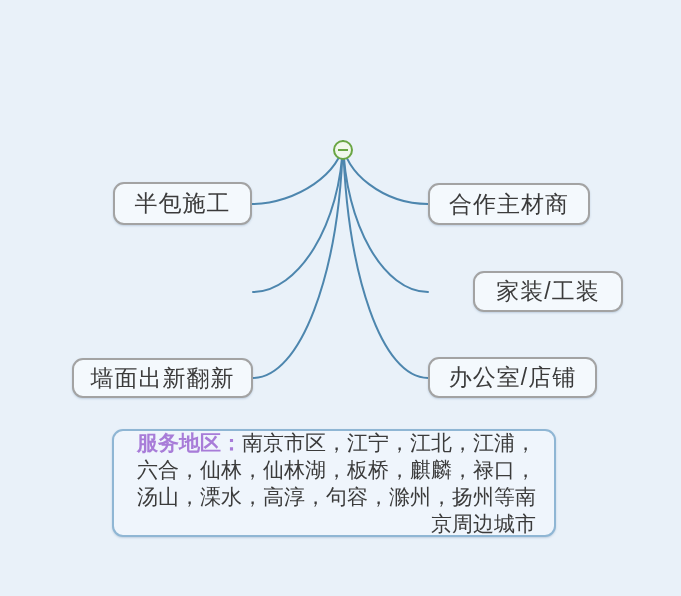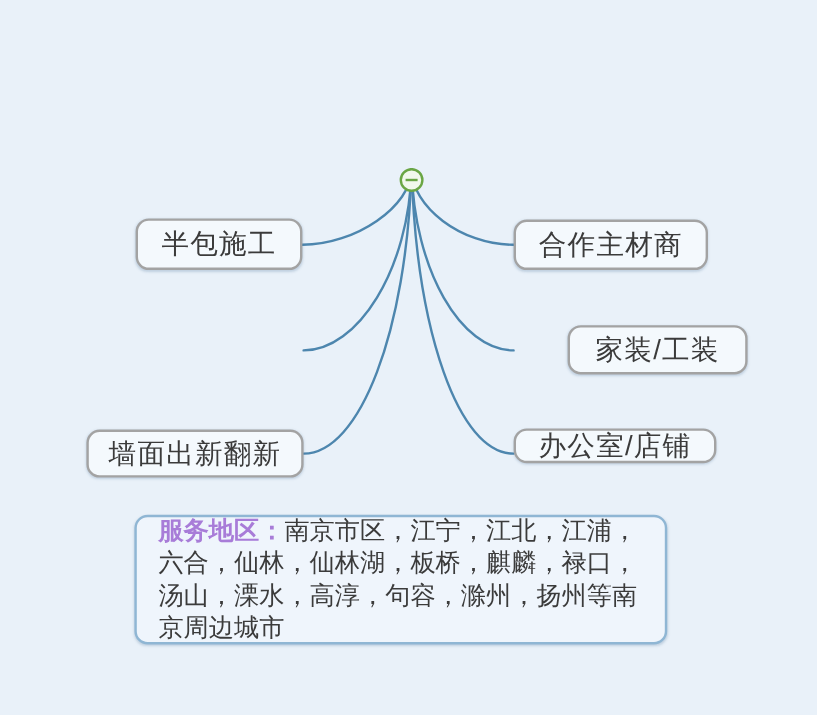--- a/index.html
+++ b/index.html
@@ -72,38 +72,38 @@
     font-size: 23px;
     color: #3b3b3b;
     box-shadow: 0 1px 2px rgba(70,110,150,0.25);
     letter-spacing: 1px;
   }
   .topic.t-left-1  { left: 113px; top: 182px; width: 139px; height: 43px; }
   .topic.t-left-2  { left:  71px; top: 272px; width: 182px; height: 41px; }
   .topic.t-left-3  { left:  72px; top: 358px; width: 181px; height: 40px; }
   .topic.t-right-1 { left: 428px; top: 183px; width: 162px; height: 42px; }
   .topic.t-right-2 { left: 428px; top: 271px; width: 150px; height: 41px; margin-left: 45px; }
-  .topic.t-right-3 { left: 428px; top: 357px; width: 169px; height: 29px; }
+  .topic.t-right-3 { left: 428px; top: 357px; width: 169px; height: 41px; }
   .footer-note {
     position: absolute;
     left: 112px; top: 429px;
     width: 444px; height: 108px;
     box-sizing: border-box;
     background: #eff5fc;
     border: 2px solid #8fb6d4;
     border-radius: 11px;
     padding: 8px 14px;
     display: flex;
     align-items: center;
     justify-content: center;
     box-shadow: 0 1px 2px rgba(70,110,150,0.25);
   }
   .footer-note p {
     margin: 4px;
-    text-align: left;
+    text-align: right;
     font-size: 21px;
     line-height: 27px;
     color: #3b3b3b;
   }
   .footer-note .area-label {
     color: #a87cd8;
     font-weight: bold;
   }
 </style>
 </head>

